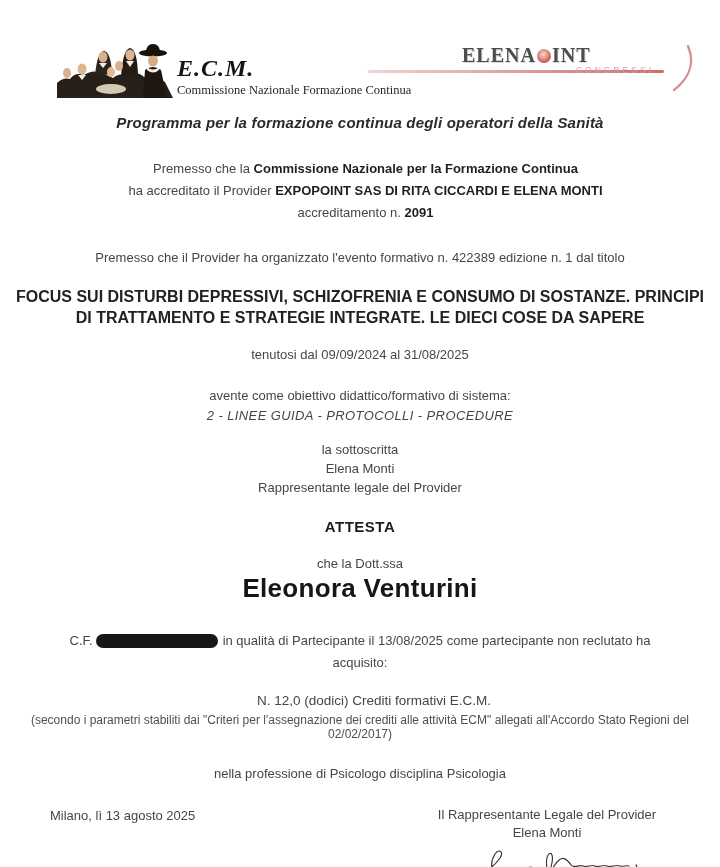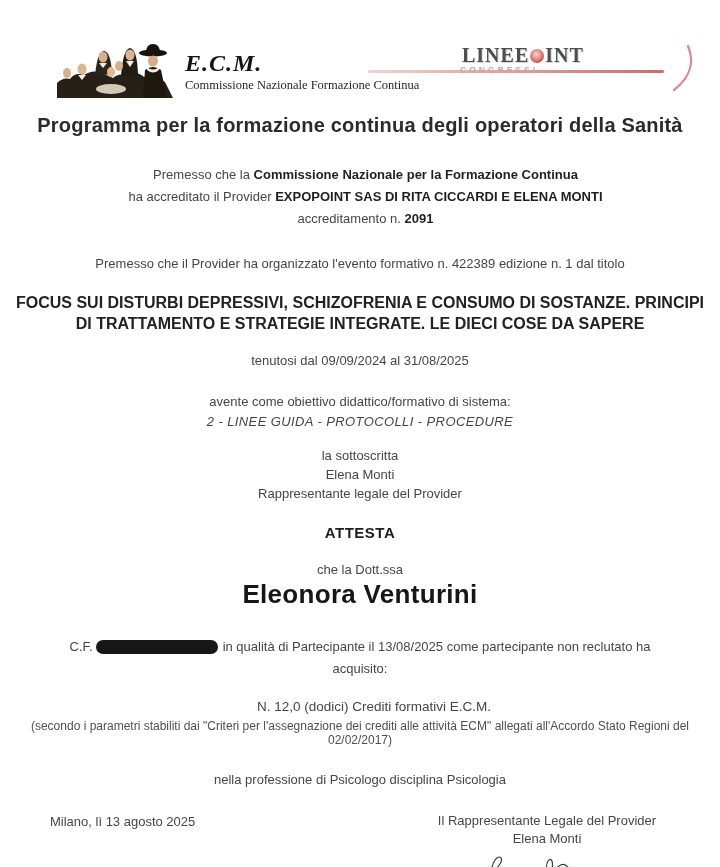--- a/index.html
+++ b/index.html
@@ -6,36 +6,36 @@
   html,body { width:720px; height:867px; background:#ffffff; overflow:hidden; }
   body {
     font-family:"Liberation Sans","DejaVu Sans",sans-serif;
     color:#464646;
     -webkit-font-smoothing:antialiased;
   }
   .page { width:720px; height:867px; background:#fff; position:relative; }
 
   
   .header { display:flex; justify-content:space-between; align-items:flex-start; padding:36px 30px 0 55px; }
-  .ecm-group { display:flex; align-items:center; gap:8px; }
+  .ecm-group { display:flex; align-items:flex-end; }
   .painting { width:122px; height:62px; flex:0 0 auto; }
   .ecm-text { margin-top:9px; }
   .ecm-title { font-family:"Liberation Serif","DejaVu Serif",serif; font-weight:bold; font-style:italic; font-size:24px; color:#151515; letter-spacing:1px; }
   .ecm-subtitle { font-family:"Liberation Serif","DejaVu Serif",serif; font-size:12.5px; color:#262626; margin-top:1px; }
 
   .expo { position:relative; width:230px; margin-top:8px; height:50px; }
   .expo-word { font-family:"Liberation Serif","DejaVu Serif",serif; font-weight:bold; font-size:20px; color:#4d4d4d; letter-spacing:1px; text-shadow:1px 1px 0 #d9d9d9; white-space:nowrap; position:relative; z-index:2; padding-left:2px; }
   .expo-dot { display:inline-block; width:14px; height:14px; border-radius:50%; background:radial-gradient(circle at 45% 38%, #f4d8d2 0%, #e3938b 38%, #c4504a 75%); margin:0 1px -1px 1px; }
   .expo-line { position:absolute; top:26px; left:-92px; width:296px; height:2.5px; background:linear-gradient(to right,#f2d3d3,#cc6b6b); border-radius:2px; z-index:1; }
-  .expo-sub { position:relative; z-index:2; text-align:left; padding-right:10px; margin-top:-2px; font-size:8.5px; letter-spacing:3px; color:#dd9c9c; font-weight:bold; }
+  .expo-sub { position:relative; z-index:2; text-align:right; padding-right:36px; margin-top:-2px; font-size:8.5px; letter-spacing:3px; color:#dd9c9c; font-weight:normal; }
   .expo-swoosh { position:absolute; right:-4px; top:0; z-index:1; }
 
   
   .doc { text-align:center; font-size:13px; color:#464646; }
-  .program-title { margin-top:16px; font-size:20px; font-weight:bold; color:#2b2b2b; letter-spacing:.2px; }
+  .program-title { margin-top:16px; font-size:15px; font-weight:bold; font-style:italic; color:#2b2b2b; letter-spacing:.2px; }
   .b { font-weight:bold; color:#1f1f1f; }
   .premise1 { margin-top:27px; line-height:22px;padding-left:11px; }
   .premise2 { margin-top:26px; }
   .event-title { margin-top:21px; font-weight:bold; color:#222; font-size:16px; line-height:21px; }
   .event-title div { white-space:nowrap; }
   .dates { margin-top:19px; }
   .objective { margin-top:24px; line-height:20px; }
   .objective-value { font-style:italic; letter-spacing:.4px; }
   .undersigned { margin-top:14px; line-height:19px; }
   .attesta { margin-top:21px; font-weight:bold; font-size:15px; color:#1d1d1d; letter-spacing:.5px; }
@@ -88,21 +88,21 @@
         <ellipse cx="56" cy="53" rx="15" ry="5" fill="#e9dcc6" opacity="0.9"></ellipse>
       </svg>
       <div class="ecm-text">
         <div class="ecm-title">E.C.M.</div>
         <div class="ecm-subtitle">Commissione Nazionale Formazione Continua</div>
       </div>
     </div>
 
     <div class="expo">
       <div class="expo-line"></div>
-      <div class="expo-word"><span>LINEE</span><span class="expo-dot"></span><span>INT</span></div>
+      <div class="expo-word"><span>ELENA</span><span class="expo-dot"></span><span>INT</span></div>
       <div class="expo-sub">CONGRESSI</div>
       <svg class="expo-swoosh" width="26" height="50" viewBox="0 0 26 50">
         <path d="M20 2 C 26 16, 24 32, 6 46" fill="none" stroke="#d69090" stroke-width="2.4" stroke-linecap="round"></path>
       </svg>
     </div>
   </div>
 
   <div class="doc">
 
     <div class="program-title">Programma per la formazione continua degli operatori della Sanità</div>

